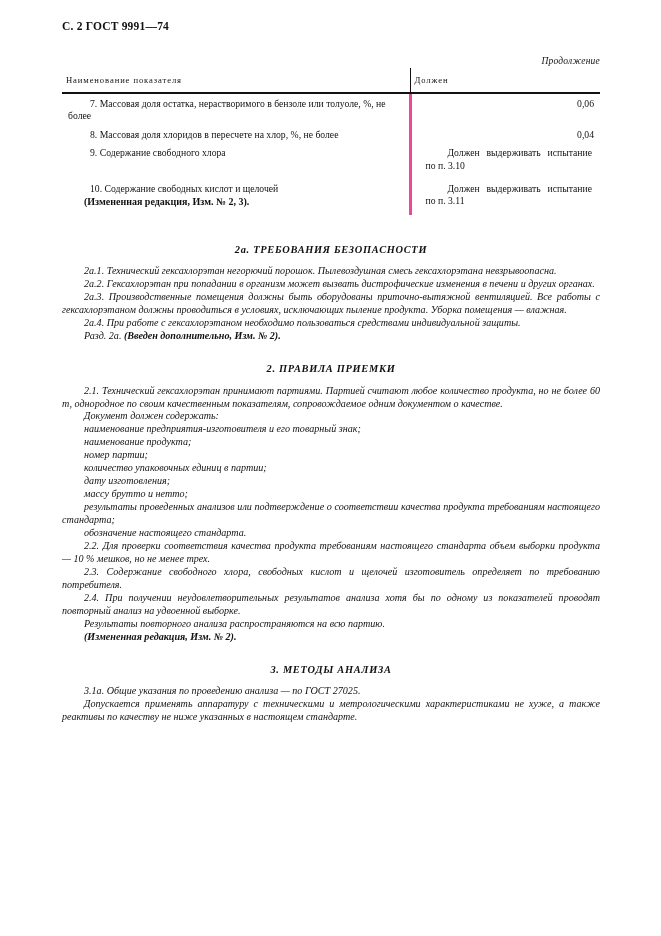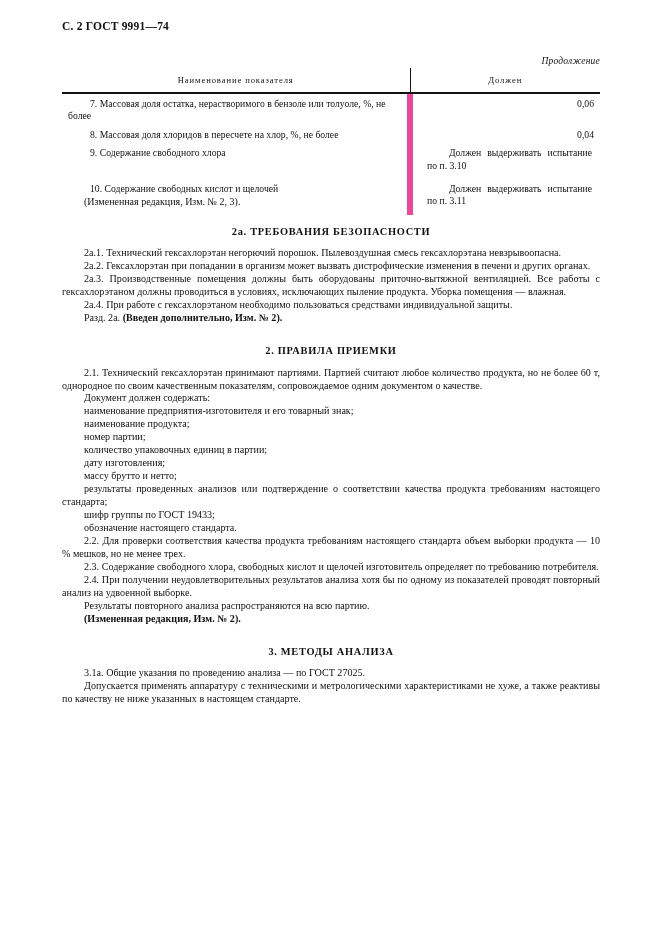--- a/index.html
+++ b/index.html
@@ -60,34 +60,34 @@
     border-top: 2px solid #111;
     padding: 0;
     height: 0;
     line-height: 0;
     font-size: 0;
   }
   table.spec thead th {
     font-weight: normal;
     font-size: 8.6px;
     letter-spacing: 0.9px;
-    text-align: center;
+    text-align: left;
     padding: 7px 4px 7px;
     border-bottom: 2px solid #111;
     vertical-align: middle;
   }
   table.spec thead th.c1 { border-right: 1px solid #111; }
   table.spec tbody td {
     vertical-align: top;
     padding: 4px 6px 2px 6px;
     font-size: 9.7px;
     line-height: 1.28;
   }
   table.spec tbody td.c1 {
-    border-right: 6px solid #ec4899;
+    border-right: 3px solid #ec4899;
     text-align: left;
     text-indent: 22px;
     hyphens: none;
   }
   table.spec tbody td.c2 {
     text-align: right;
     text-indent: 0;
   }
   table.spec tbody td.c2.justify {
     text-align: justify;
@@ -98,33 +98,34 @@
   }
   table.spec tbody tr.tall td { padding-bottom: 7px; }
   col.w1 { width: 348px; }
   col.w2 { width: 190px; }
 
   .table-note {
     position: absolute;
     left: 62px;
     top: 196px;
     font-size: 10px;
-    font-weight: normal;
+    font-weight: bold;
     text-indent: 22px;
     width: 538px;
   }
 
   
   .content {
     position: absolute;
     left: 62px;
     width: 538px;
-    top: 216px;
+    top: 234px;
     font-size: 10.1px;
     line-height: 1.285;
+    font-style: italic;
   }
   h2.sec {
     font-size: 10.4px;
     font-weight: bold;
     text-align: center;
     letter-spacing: 0.7px;
     margin: 0;
     padding: 9px 0 9px 0;
   }
   h2.sec.gap-before { padding-top: 19px; }
@@ -203,21 +204,20 @@
     <p>2.1.  Технический гексахлорэтан принимают партиями. Партией считают любое количество продукта, но не более 60 т, однородное по своим качественным показателям, сопровождаемое одним документом о качестве.</p>
     <p>Документ должен содержать:</p>
 
     <p class="list-item">наименование предприятия-изготовителя и его товарный знак;</p>
     <p class="list-item">наименование продукта;</p>
     <p class="list-item">номер партии;</p>
     <p class="list-item">количество упаковочных единиц в партии;</p>
     <p class="list-item">дату изготовления;</p>
     <p class="list-item">массу брутто и нетто;</p>
     <p class="list-item">результаты проведенных анализов или подтверждение о соответствии качества продукта требованиям настоящего стандарта;</p>
-    <p class="list-item">шифр группы по ГОСТ 19433;</p>
     <p class="list-item">обозначение настоящего стандарта.</p>
 
     <p>2.2.  Для проверки соответствия качества продукта требованиям настоящего стандарта объем выборки продукта — 10 % мешков, но не менее трех.</p>
     <p>2.3.  Содержание свободного хлора, свободных кислот и щелочей изготовитель определяет по требованию потребителя.</p>
     <p>2.4.  При получении неудовлетворительных результатов анализа хотя бы по одному из показателей проводят повторный анализ на удвоенной выборке.</p>
     <p>Результаты повторного анализа распространяются на всю партию.</p>
     <p><b>(Измененная редакция, Изм. № 2).</b></p>
 
     <h2 class="sec gap-before">3.  МЕТОДЫ АНАЛИЗА</h2>
 

